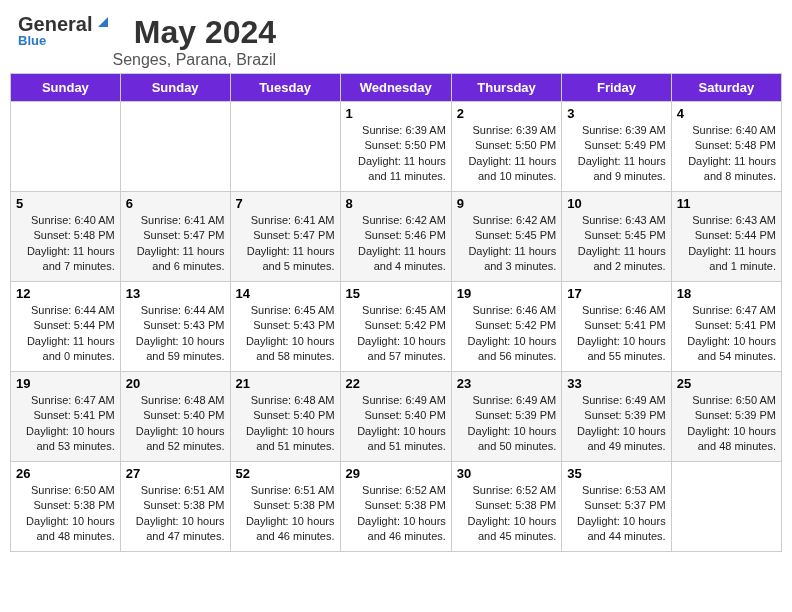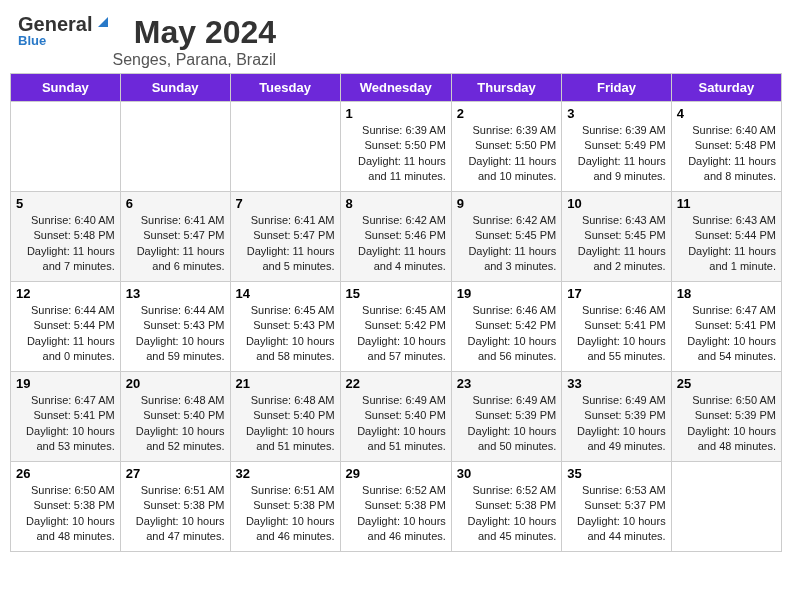--- a/index.html
+++ b/index.html
@@ -233,21 +233,21 @@
       <tr>
         <td>
           <span class="day-num">26</span>
           <div class="day-info">Sunrise: 6:50 AM<br>Sunset: 5:38 PM<br>Daylight: 10 hours and 48 minutes.</div>
         </td>
         <td>
           <span class="day-num">27</span>
           <div class="day-info">Sunrise: 6:51 AM<br>Sunset: 5:38 PM<br>Daylight: 10 hours and 47 minutes.</div>
         </td>
         <td>
-          <span class="day-num">32</span>
+          <span class="day-num">52</span>
           <div class="day-info">Sunrise: 6:51 AM<br>Sunset: 5:38 PM<br>Daylight: 10 hours and 46 minutes.</div>
         </td>
         <td>
           <span class="day-num">29</span>
           <div class="day-info">Sunrise: 6:52 AM<br>Sunset: 5:38 PM<br>Daylight: 10 hours and 46 minutes.</div>
         </td>
         <td>
           <span class="day-num">30</span>
           <div class="day-info">Sunrise: 6:52 AM<br>Sunset: 5:38 PM<br>Daylight: 10 hours and 45 minutes.</div>
         </td>

